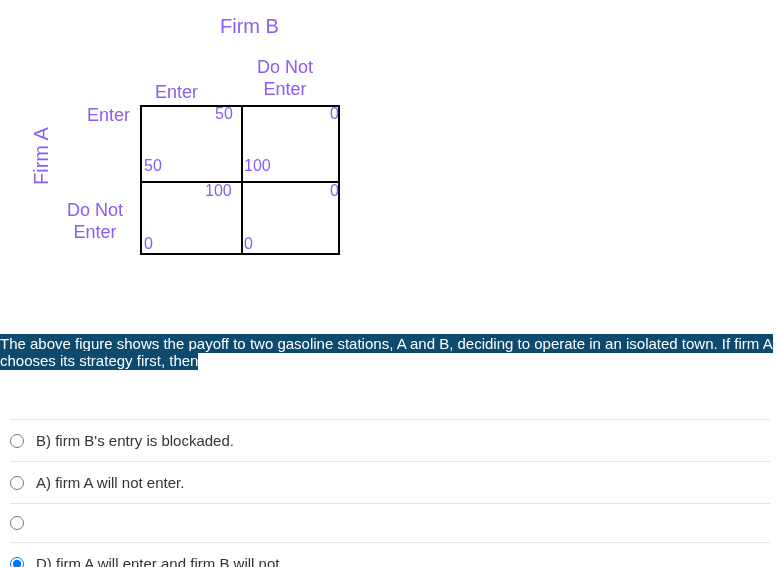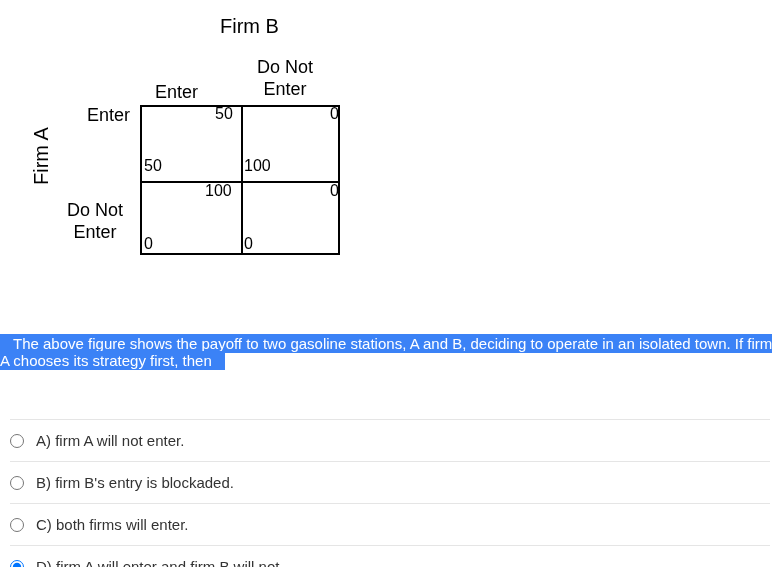--- a/index.html
+++ b/index.html
@@ -17,21 +17,21 @@
       position: relative;
     }
     .figure-area {
       position: relative;
       margin-left: 20px;
       margin-top: 5px;
       width: 380px;
       height: 280px;
       font-family: "Comic Sans MS", cursive, sans-serif;
       font-size: 18px;
-      color: #000000;
+      color: #8b5cf6;
     }
     .firm-b-label {
       position: absolute;
       left: 200px;
       top: 10px;
       font-size: 20px;
     }
     .firm-a-label {
       position: absolute;
       left: 10px;
@@ -99,24 +99,24 @@
     .tr-a { left: 224px; top: 152px; }
     .bl-b { left: 185px; top: 177px; }
     .bl-a { left: 124px; top: 230px; }
     .br-b { left: 310px; top: 177px; }
     .br-a { left: 224px; top: 230px; }
 
     .question {
       margin-top: 50px;
     }
     .highlighted {
-      background: #3b82f6;
+      background: #0c4a6e;
       color: #fff;
       display: inline;
-      padding: 1px 13px;
+      padding: 1px 0;
     }
     .options {
       margin-top: 50px;
       padding: 0 10px;
     }
     .option {
       display: flex;
       align-items: center;
       padding: 12px 0;
       border-bottom: 1px solid #e5e5e5;
@@ -163,27 +163,26 @@
   <div class="payoff br-a">0</div>
 </div>
 
 <div class="question">
   <span class="highlighted">The above figure shows the payoff to two gasoline stations, A and B, deciding to operate in an isolated town. If firm A chooses its strategy first, then</span>
 </div>
 
 <div class="options">
   <label class="option">
     <input type="radio" name="answer" style="">
+    <span>B) firm B's entry is blockaded.</span>
+  </label>
+  <label class="option">
+    <input type="radio" name="answer" style="">
     <span>A) firm A will not enter.</span>
   </label>
   <label class="option">
     <input type="radio" name="answer" style="">
-    <span>B) firm B's entry is blockaded.</span>
-  </label>
-  <label class="option">
-    <input type="radio" name="answer" style="">
-    <span>C) both firms will enter.</span>
   </label>
   <label class="option">
     <input type="radio" name="answer" checked="" style="">
     <span>D) firm A will enter and firm B will not.</span>
   </label>
 </div>
 
 </body></html>

